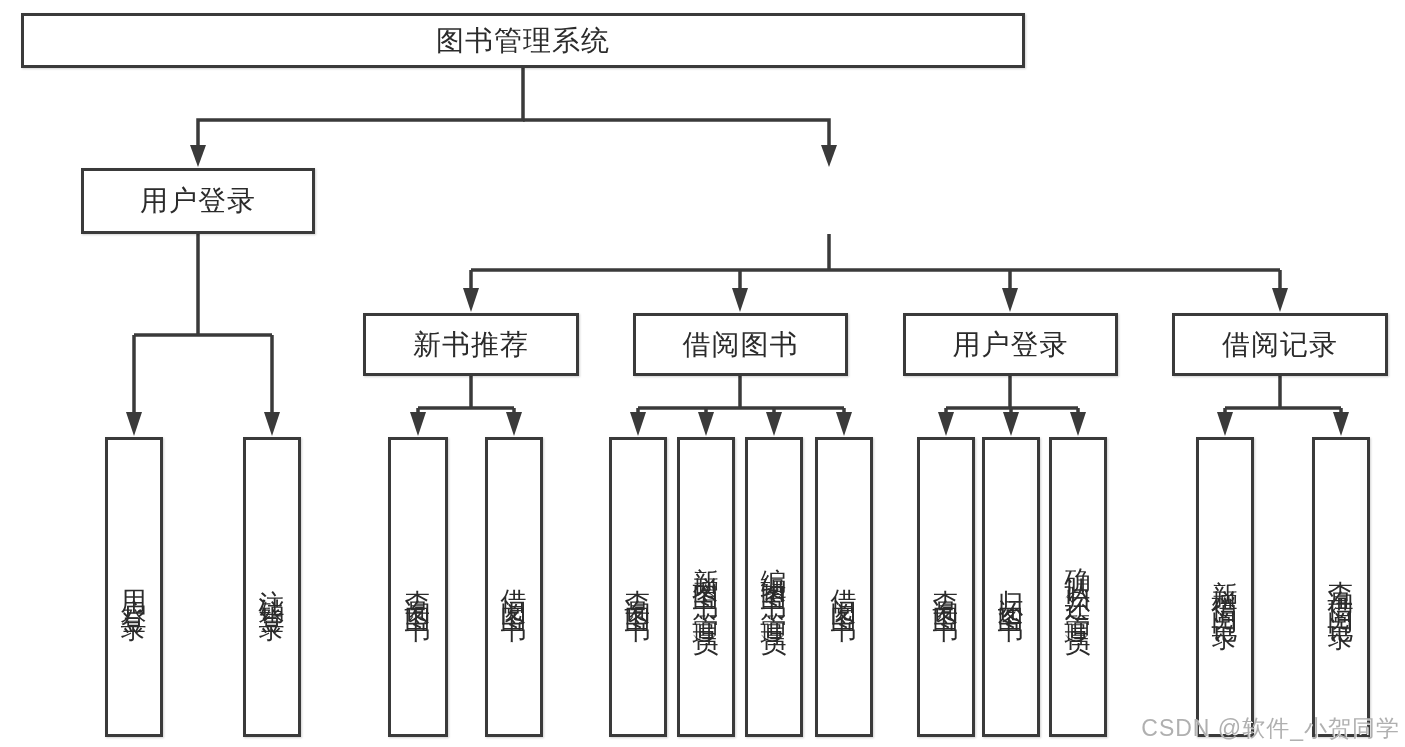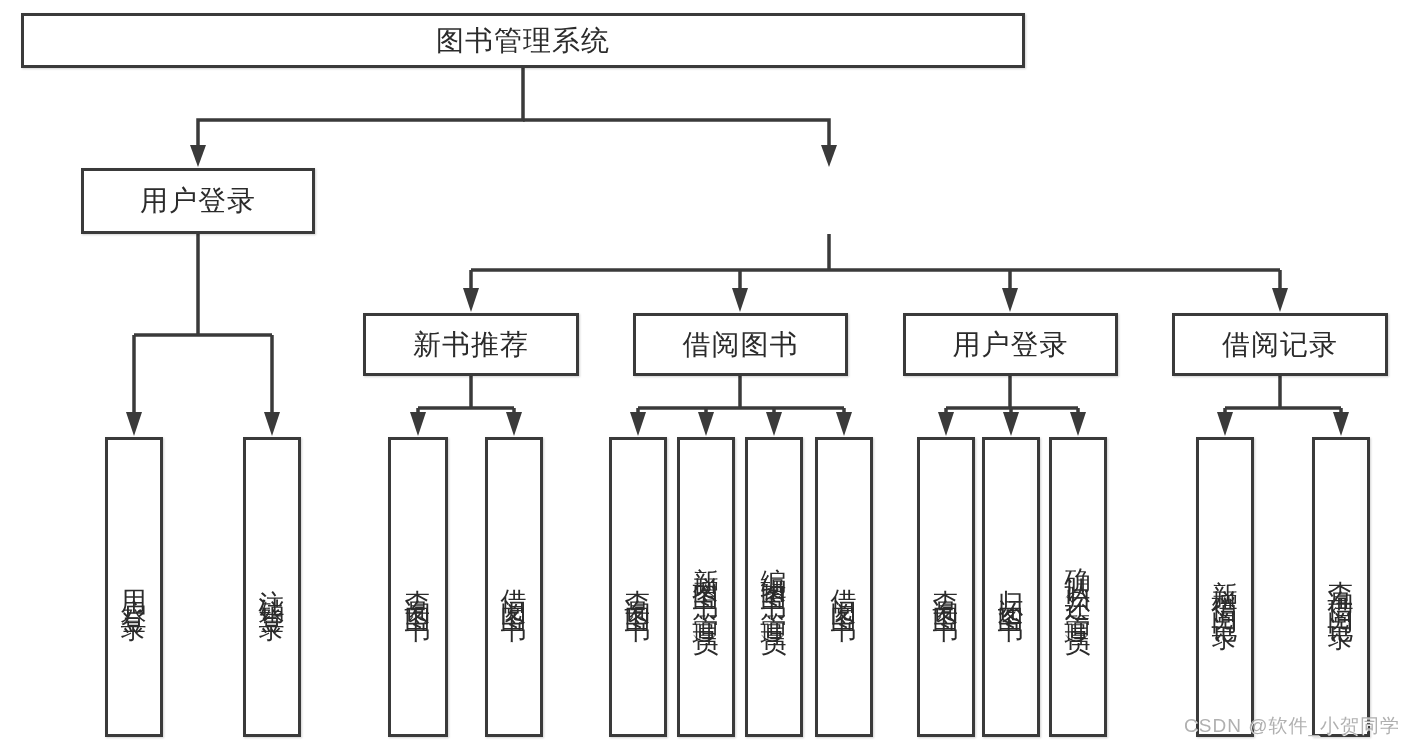--- a/index.html
+++ b/index.html
@@ -39,21 +39,21 @@
     writing-mode: vertical-rl;
     text-orientation: mixed;
     letter-spacing: 9px;
     line-height: 1;
     white-space: nowrap;
   }
   .watermark {
     position: absolute;
     top: 713px;
     right: 5px;
-    font-size: 19px;
+    font-size: 23px;
     letter-spacing: 1px;
     color: #b0b0b0;
     text-shadow: 1px 1px 0 rgba(255,255,255,0.9);
     white-space: nowrap;
   }
 </style>
 </head>
 <body>
 
 <div class="canvas">

